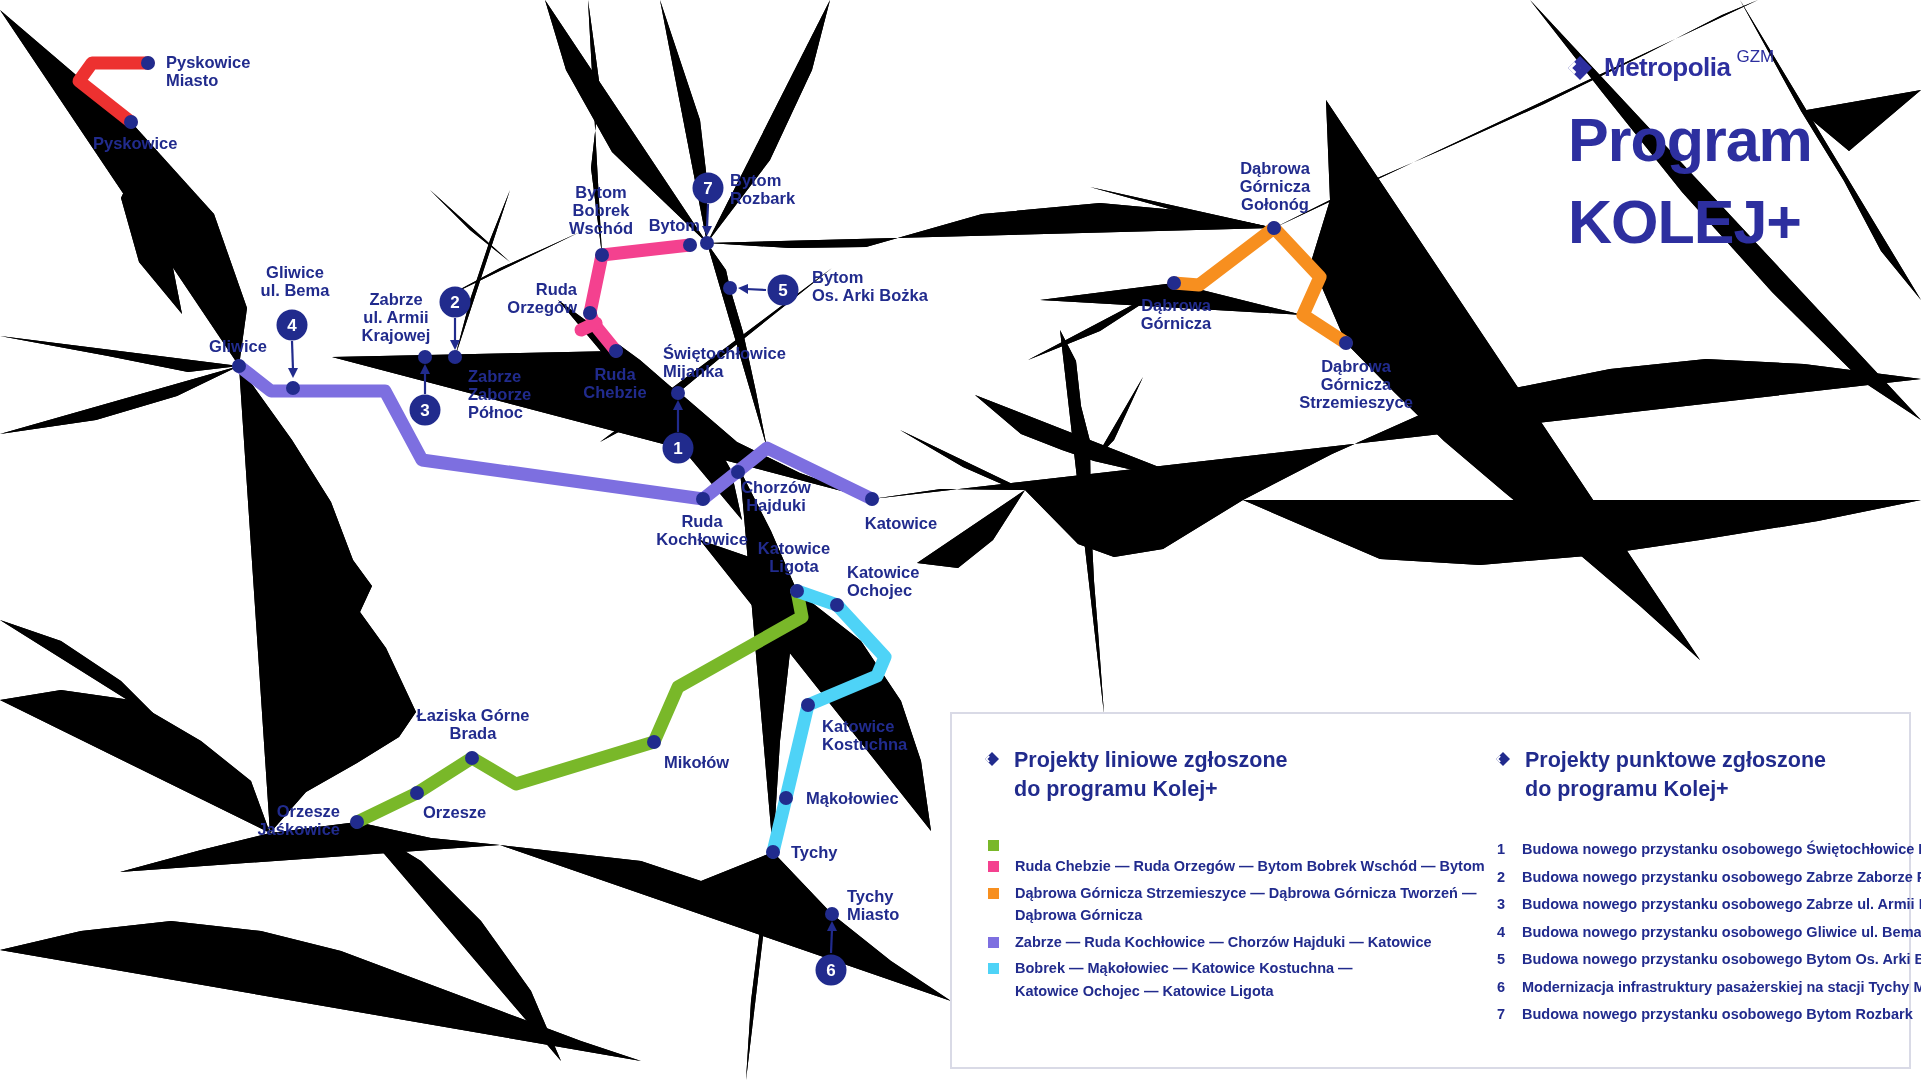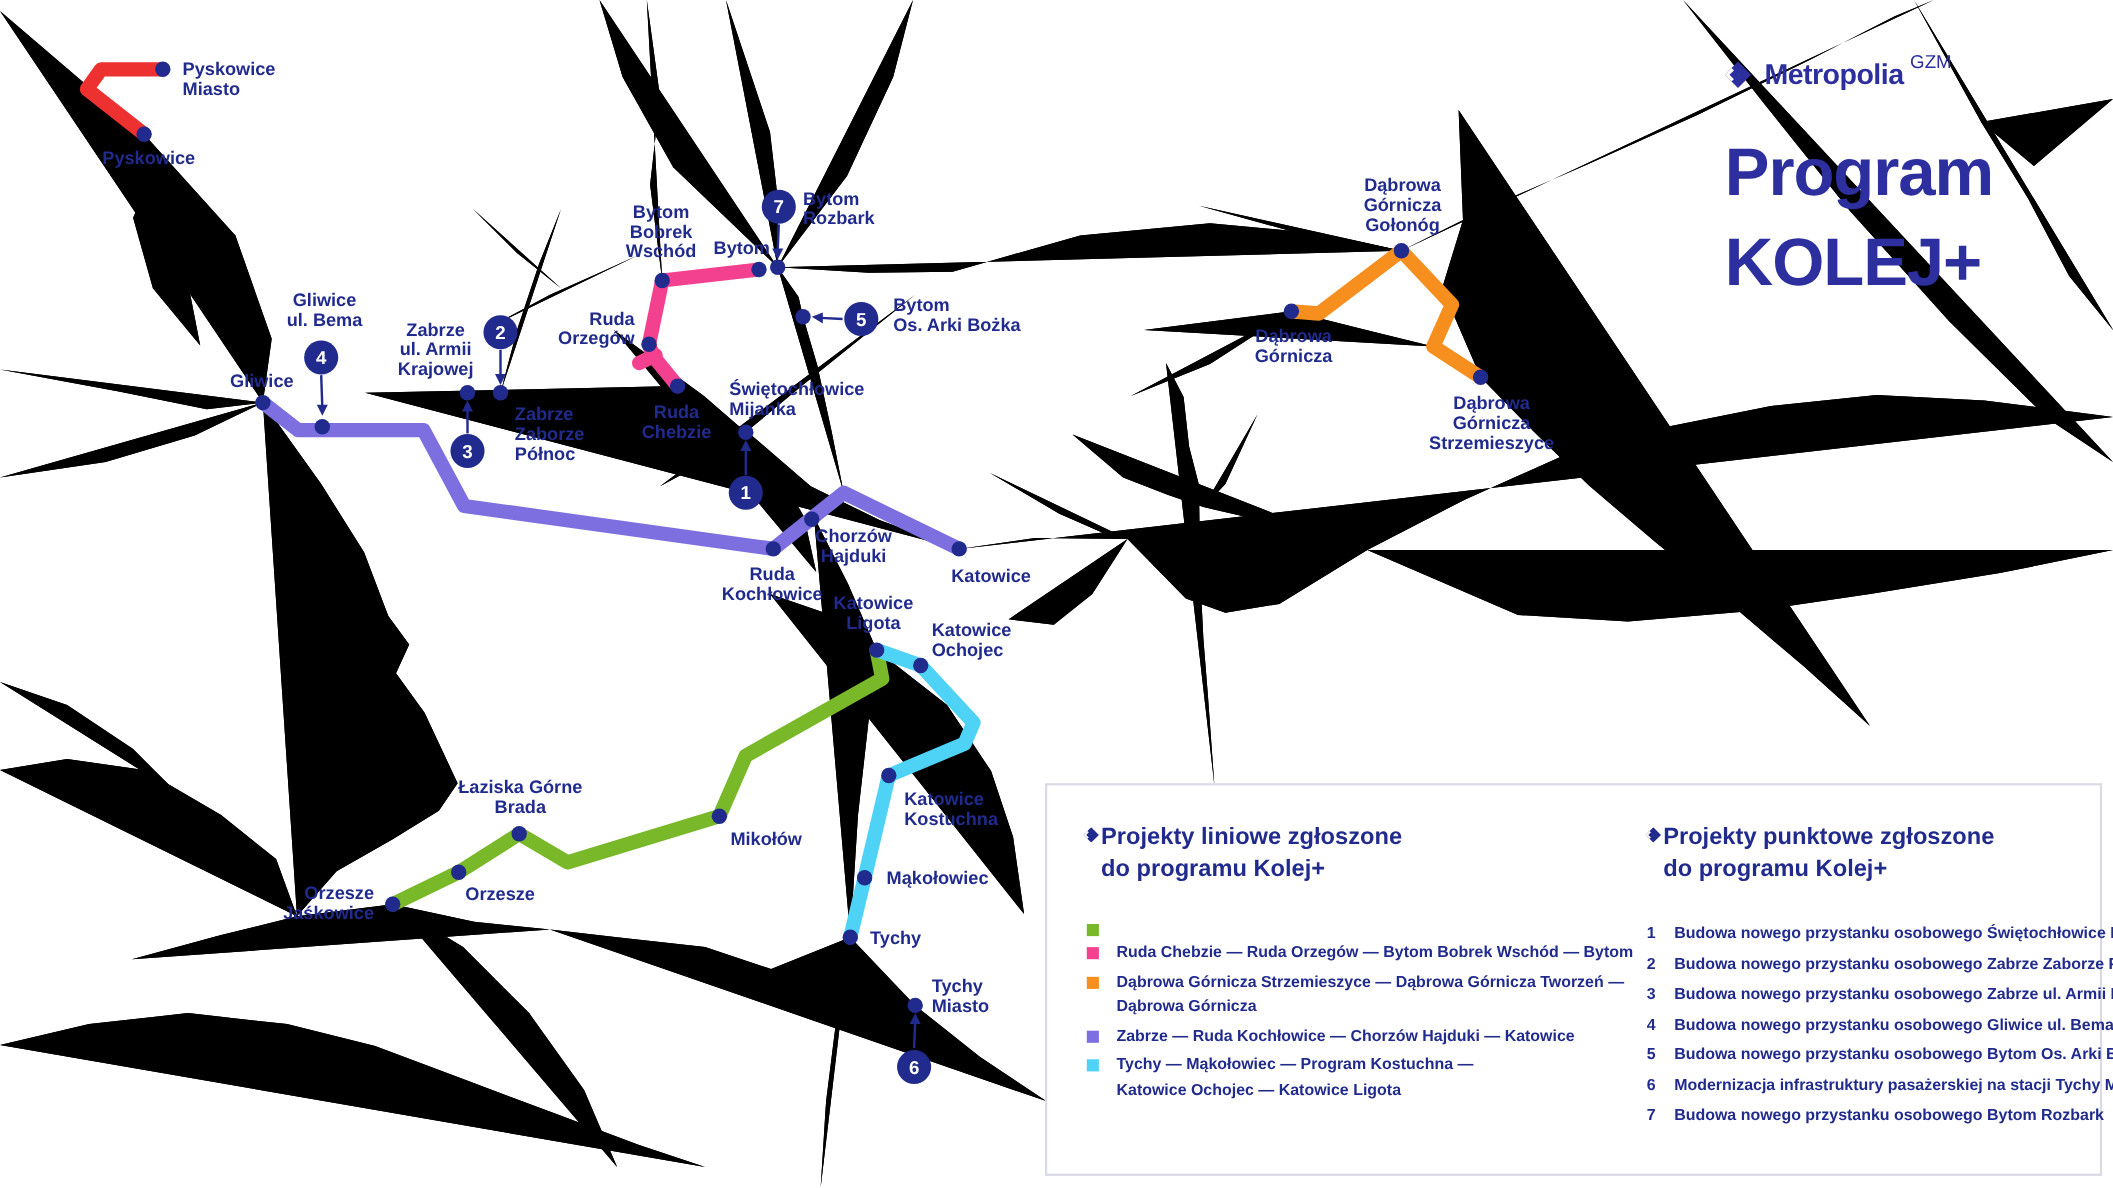--- a/index.html
+++ b/index.html
@@ -21,42 +21,42 @@
   .badge-circle{fill:var(--navy);}
   .badge-num{fill:#ffffff;font-size:17px;font-weight:bold;text-anchor:middle;}
   .badge-arrow{stroke:var(--navy);stroke-width:2.2;fill:none;}
   .ahead{fill:var(--navy);}
   .slabel{fill:var(--navy);font-size:16.5px;font-weight:bold;}
   .anc-m{text-anchor:middle;} .anc-e{text-anchor:end;}
 
   
   #legend{position:absolute;left:950px;top:712px;width:961px;height:357px;
     background:#ffffff;border:2px solid var(--legend_border);z-index:5;color:var(--navy);}
-  .leg-head{position:absolute;display:flex;gap:2px;align-items:flex-start;}
+  .leg-head{position:absolute;display:flex;gap:15px;align-items:flex-start;}
   .leg-head .htxt{font-size:21.5px;font-weight:bold;line-height:29px;color:var(--navy);white-space:nowrap;}
   .leg-head svg{margin-top:6px;flex:0 0 auto;}
   #leg-head-linear{left:33px;top:32px;}
   #leg-head-point{left:544px;top:32px;}
   #leg-linear-items{position:absolute;left:36px;top:120px;}
   .li{display:flex;margin-bottom:4px;}
   .li .sq{width:11px;height:11px;flex:0 0 auto;margin-top:6px;margin-right:16px;}
   .sq-green{background:var(--green);} .sq-red{background:var(--red);} .sq-pink{background:var(--pink);}
   .sq-orange{background:var(--orange);} .sq-purple{background:var(--purple);} .sq-cyan{background:var(--cyan);}
   .li .lns div{font-size:14.5px;font-weight:bold;line-height:22.5px;white-space:nowrap;color:var(--navy);}
   #leg-point-items{position:absolute;left:545px;top:124px;}
   .pi{display:flex;margin-bottom:4px;}
   .pi .num{width:25px;flex:0 0 auto;font-size:14.5px;font-weight:bold;line-height:23.5px;color:var(--navy);}
   .pi .txt{font-size:14.5px;font-weight:bold;line-height:23.5px;white-space:nowrap;color:var(--navy);}
 
   
   #brand{position:absolute;left:1568px;top:52px;width:352px;z-index:4;}
   #logo-row{display:flex;align-items:center;gap:12px;}
   #logo-row .logo-text{font-size:26px;font-weight:bold;color:var(--brand_blue);letter-spacing:-0.5px;}
   #logo-row .logo-sup{font-size:17px;font-weight:normal;color:var(--brand_blue);position:relative;top:-11px;left:-6px;}
-  #prog-title{margin-top:32px;font-size:61px;font-weight:bold;color:var(--brand_blue);line-height:82px;letter-spacing:-1px;}
+  #prog-title{margin-top:16px;font-size:61px;font-weight:bold;color:var(--brand_blue);line-height:82px;letter-spacing:-1px;}
 </style>
 </head>
 <body>
 
 <div id="stage">
 
 <svg id="map" width="1921" height="1080" viewBox="0 0 1921 1080">
   <defs>
     <g id="railnet">
       <path d="M0,10 L131,122 L214,214 L247,308 L239,366"></path>
@@ -346,21 +346,21 @@
     </div>
     <div class="li">
       <span class="sq sq-purple"></span>
       <div class="lns">
         <div>Zabrze — Ruda Kochłowice — Chorzów Hajduki — Katowice</div>
       </div>
     </div>
     <div class="li">
       <span class="sq sq-cyan"></span>
       <div class="lns">
-        <div>Tychy — Mąkołowiec — Program Kostuchna —</div>
+        <div>Bobrek — Mąkołowiec — Katowice Kostuchna —</div>
         <div>Katowice Ochojec — Katowice Ligota</div>
       </div>
     </div>
   </div>
 
   <div class="leg-head" id="leg-head-point">
     <svg width="14" height="14" viewBox="0 0 18 18">
       <polygon points="0,9 9,0 18,9 9,18" fill="var(--navy)"></polygon>
       <polygon points="0,9 4.6,4.4 9.2,9 4.6,13.6" fill="#ffffff"></polygon>
       <polygon points="3.2,9 7.4,4.8 9,6.4 9,11.6 7.4,13.2" fill="var(--navy)"></polygon>

